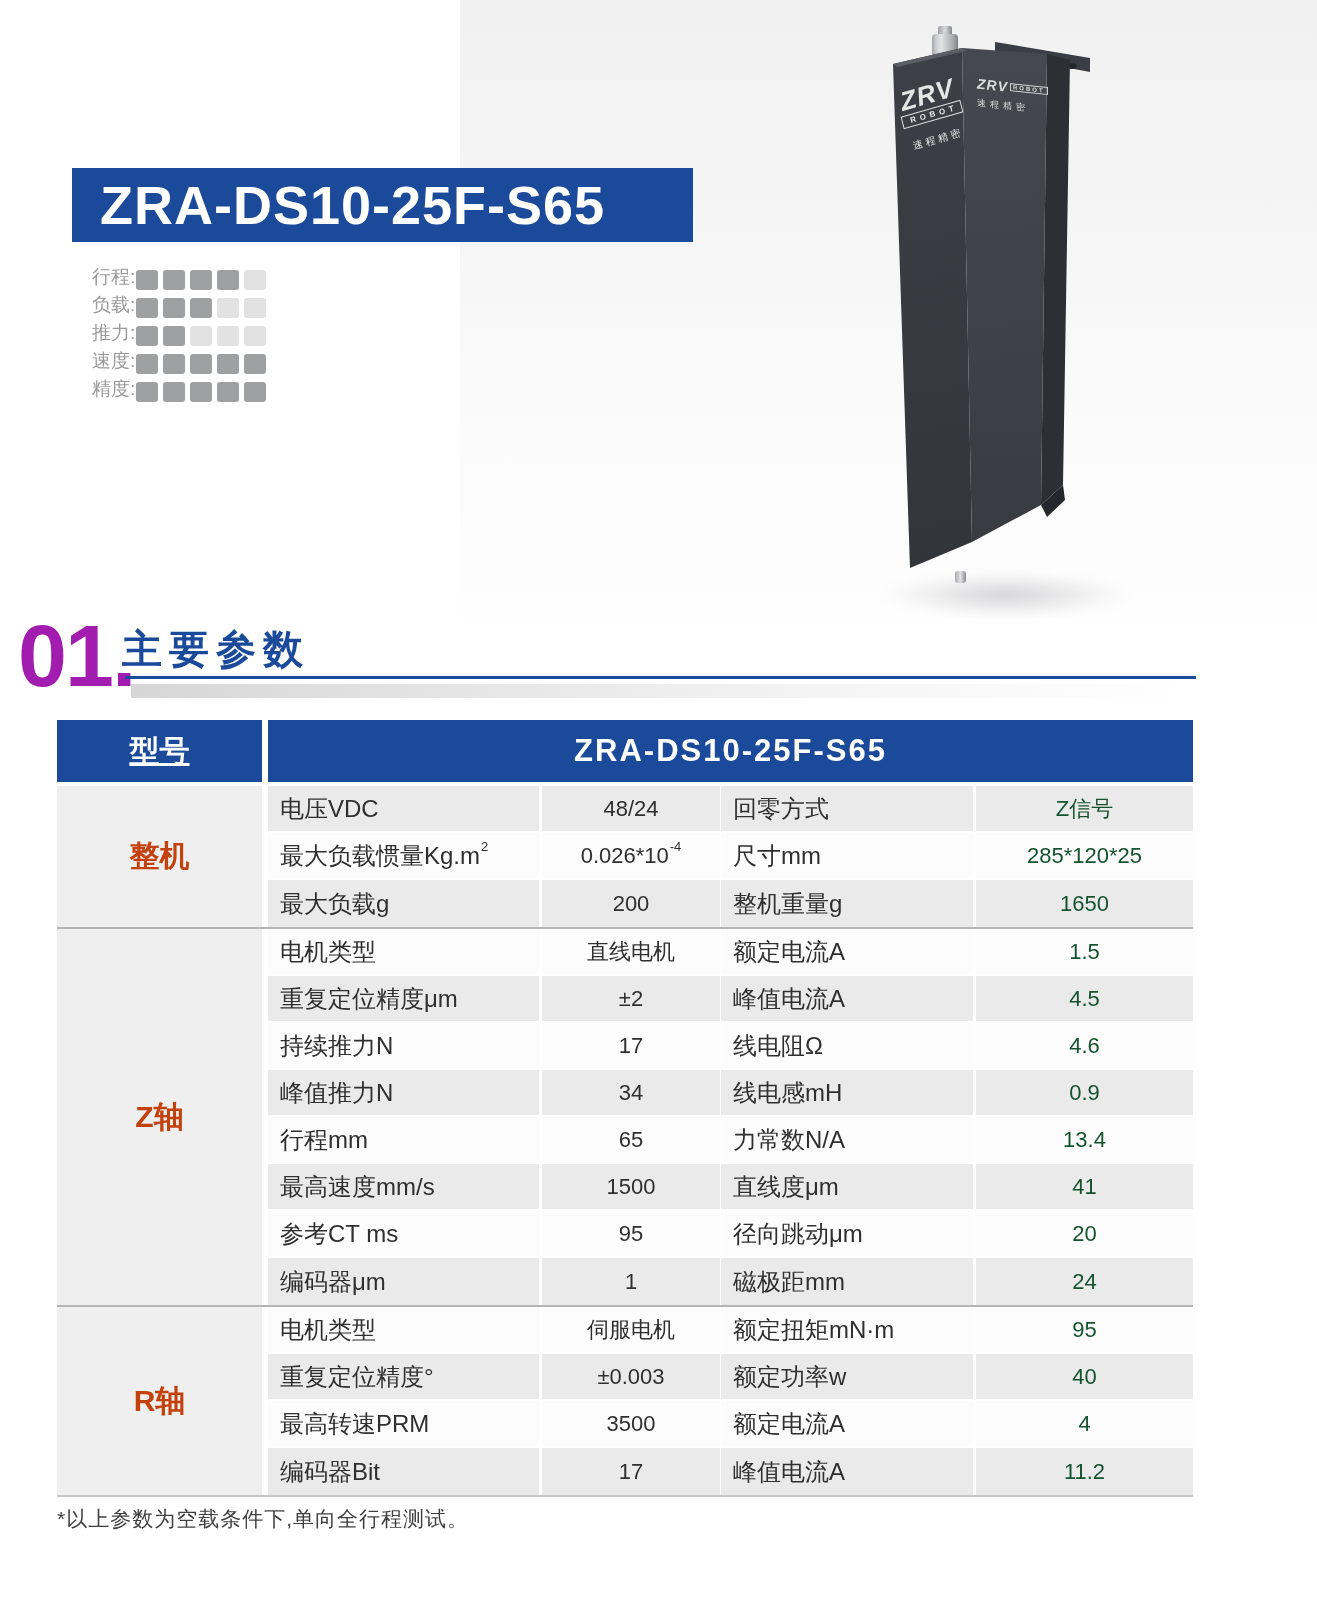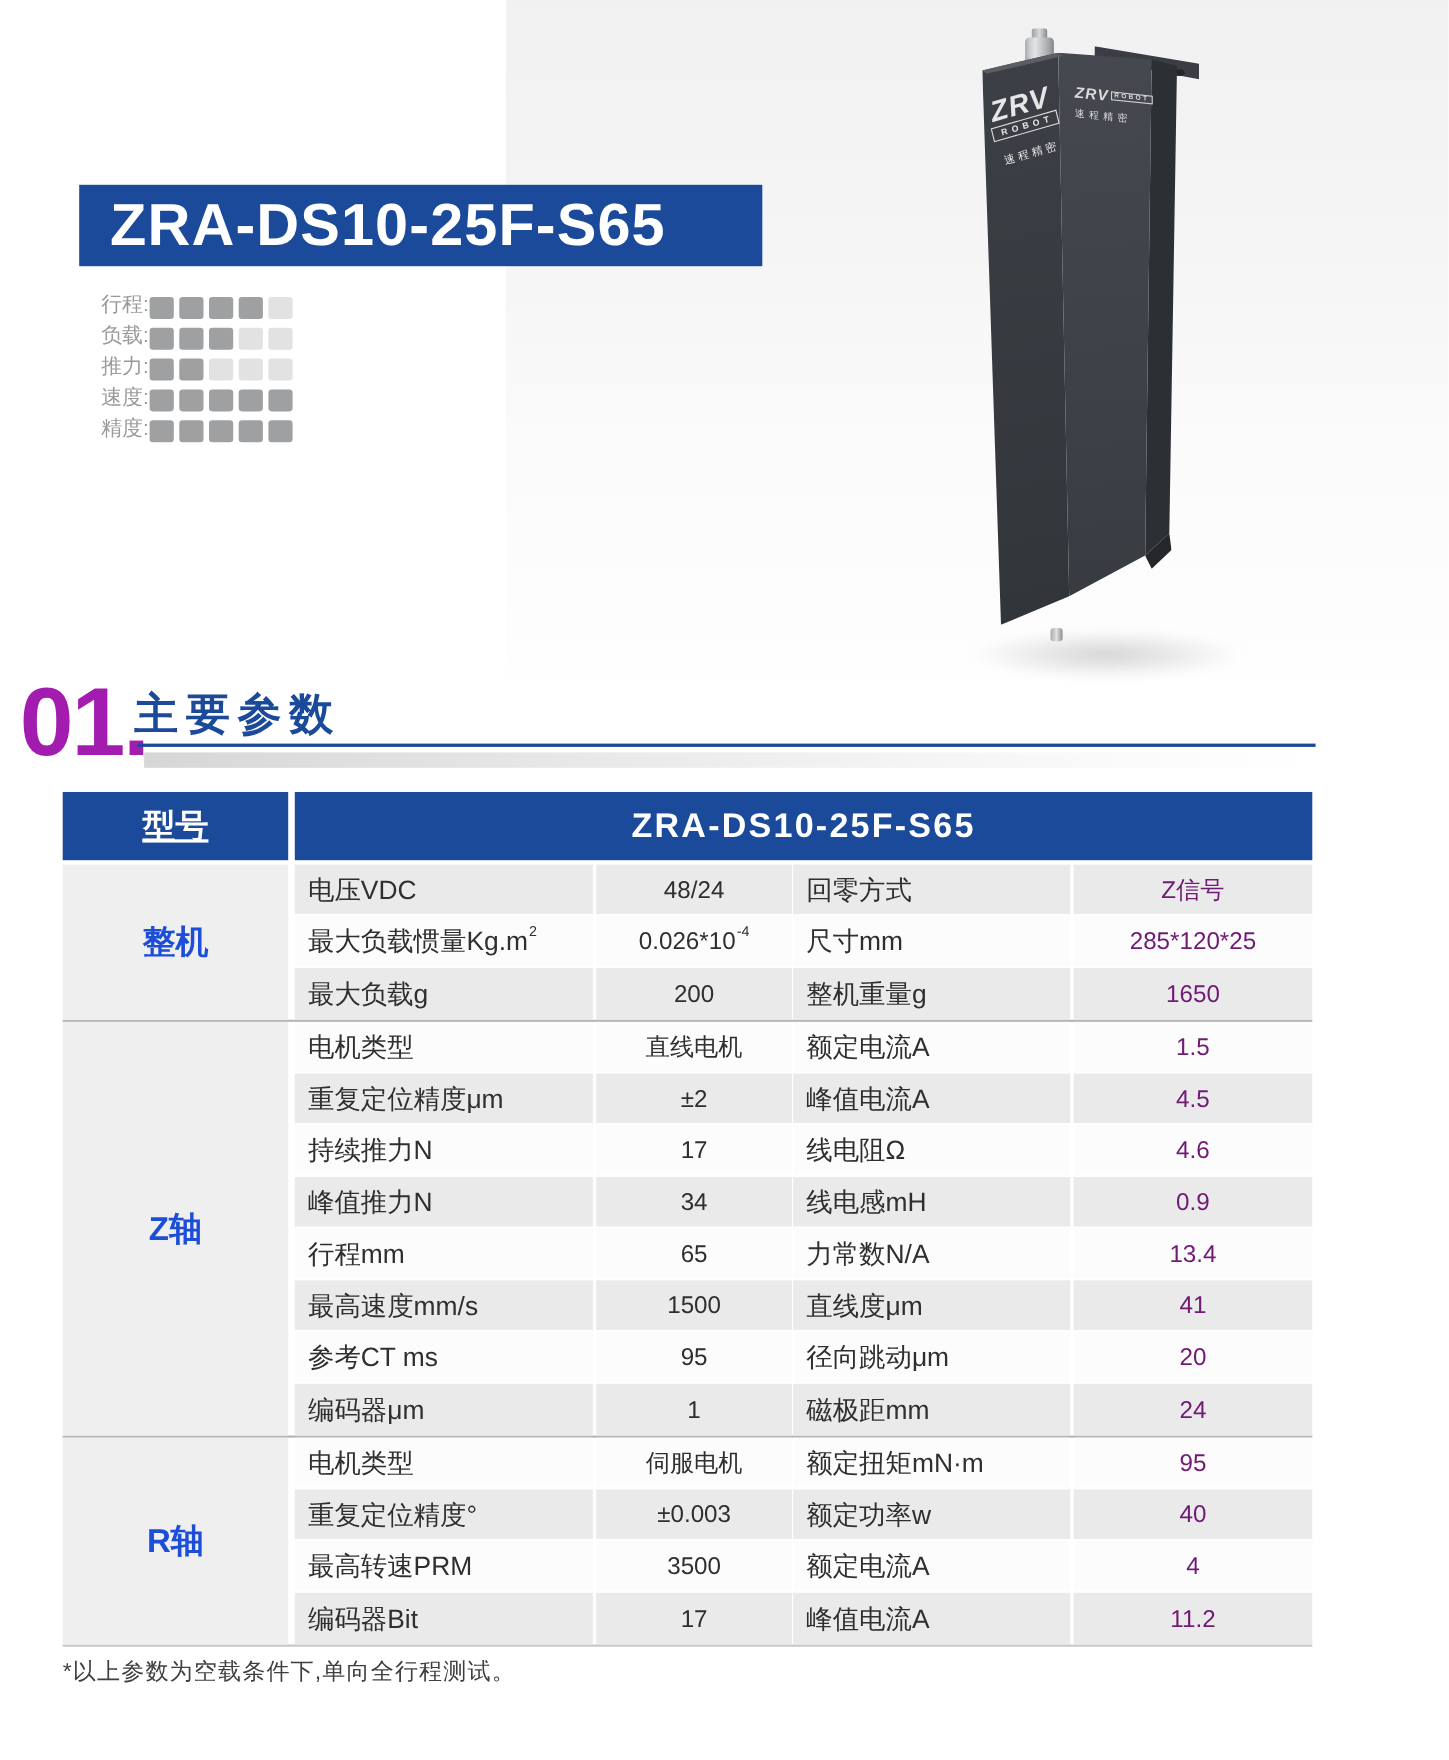--- a/index.html
+++ b/index.html
@@ -97,33 +97,33 @@
     width:925px;background:#1a4a99;color:#fff;
     display:flex;align-items:center;justify-content:center;
     font-size:31px;font-weight:800;letter-spacing:2px;flex:none;
   }
   .tbody{border-bottom:2px solid #c6c6c6;}
   .tgroup{display:flex;}
   .tgroup.sep{border-top:2px solid #b5b5b5;}
   .gcell{
     width:205px;margin-right:6px;background:#efefef;flex:none;
     display:flex;align-items:center;justify-content:center;
-    font-size:30px;font-weight:800;color:#1d4ed8;
+    font-size:30px;font-weight:800;color:#c2410c;
   }
   .rows{width:925px;flex:none;}
   .trow{display:flex;height:47px;}
   .cell{
     display:flex;align-items:center;box-sizing:border-box;
     border-bottom:2px solid #ffffff;height:47px;
   }
   .trow:last-child .cell{border-bottom:none;}
   .cell.c2{width:271px;margin-right:3px;padding-left:12px;font-size:24px;color:#2f2f2f;}
   .cell.c3{width:178px;margin-right:1px;justify-content:center;font-size:22px;color:#2f2f2f;}
   .cell.c4{width:252px;margin-right:3px;padding-left:12px;font-size:24px;color:#2f2f2f;}
-  .cell.c5{width:217px;justify-content:center;font-size:22px;color:#701a75;}
+  .cell.c5{width:217px;justify-content:center;font-size:22px;color:#14532d;}
   .shade-a .cell{background:#eaeaea;}
   .shade-b .cell{background:#fcfcfc;}
   .sup{font-size:13px;position:relative;top:-9px;margin-left:1px;}
   
   .note{position:absolute;left:57px;top:1505px;font-size:21px;color:#3f3f3f;letter-spacing:1px;}
 </style>
 </head>
 <body>
 
 <div class="photo-backdrop"></div>

